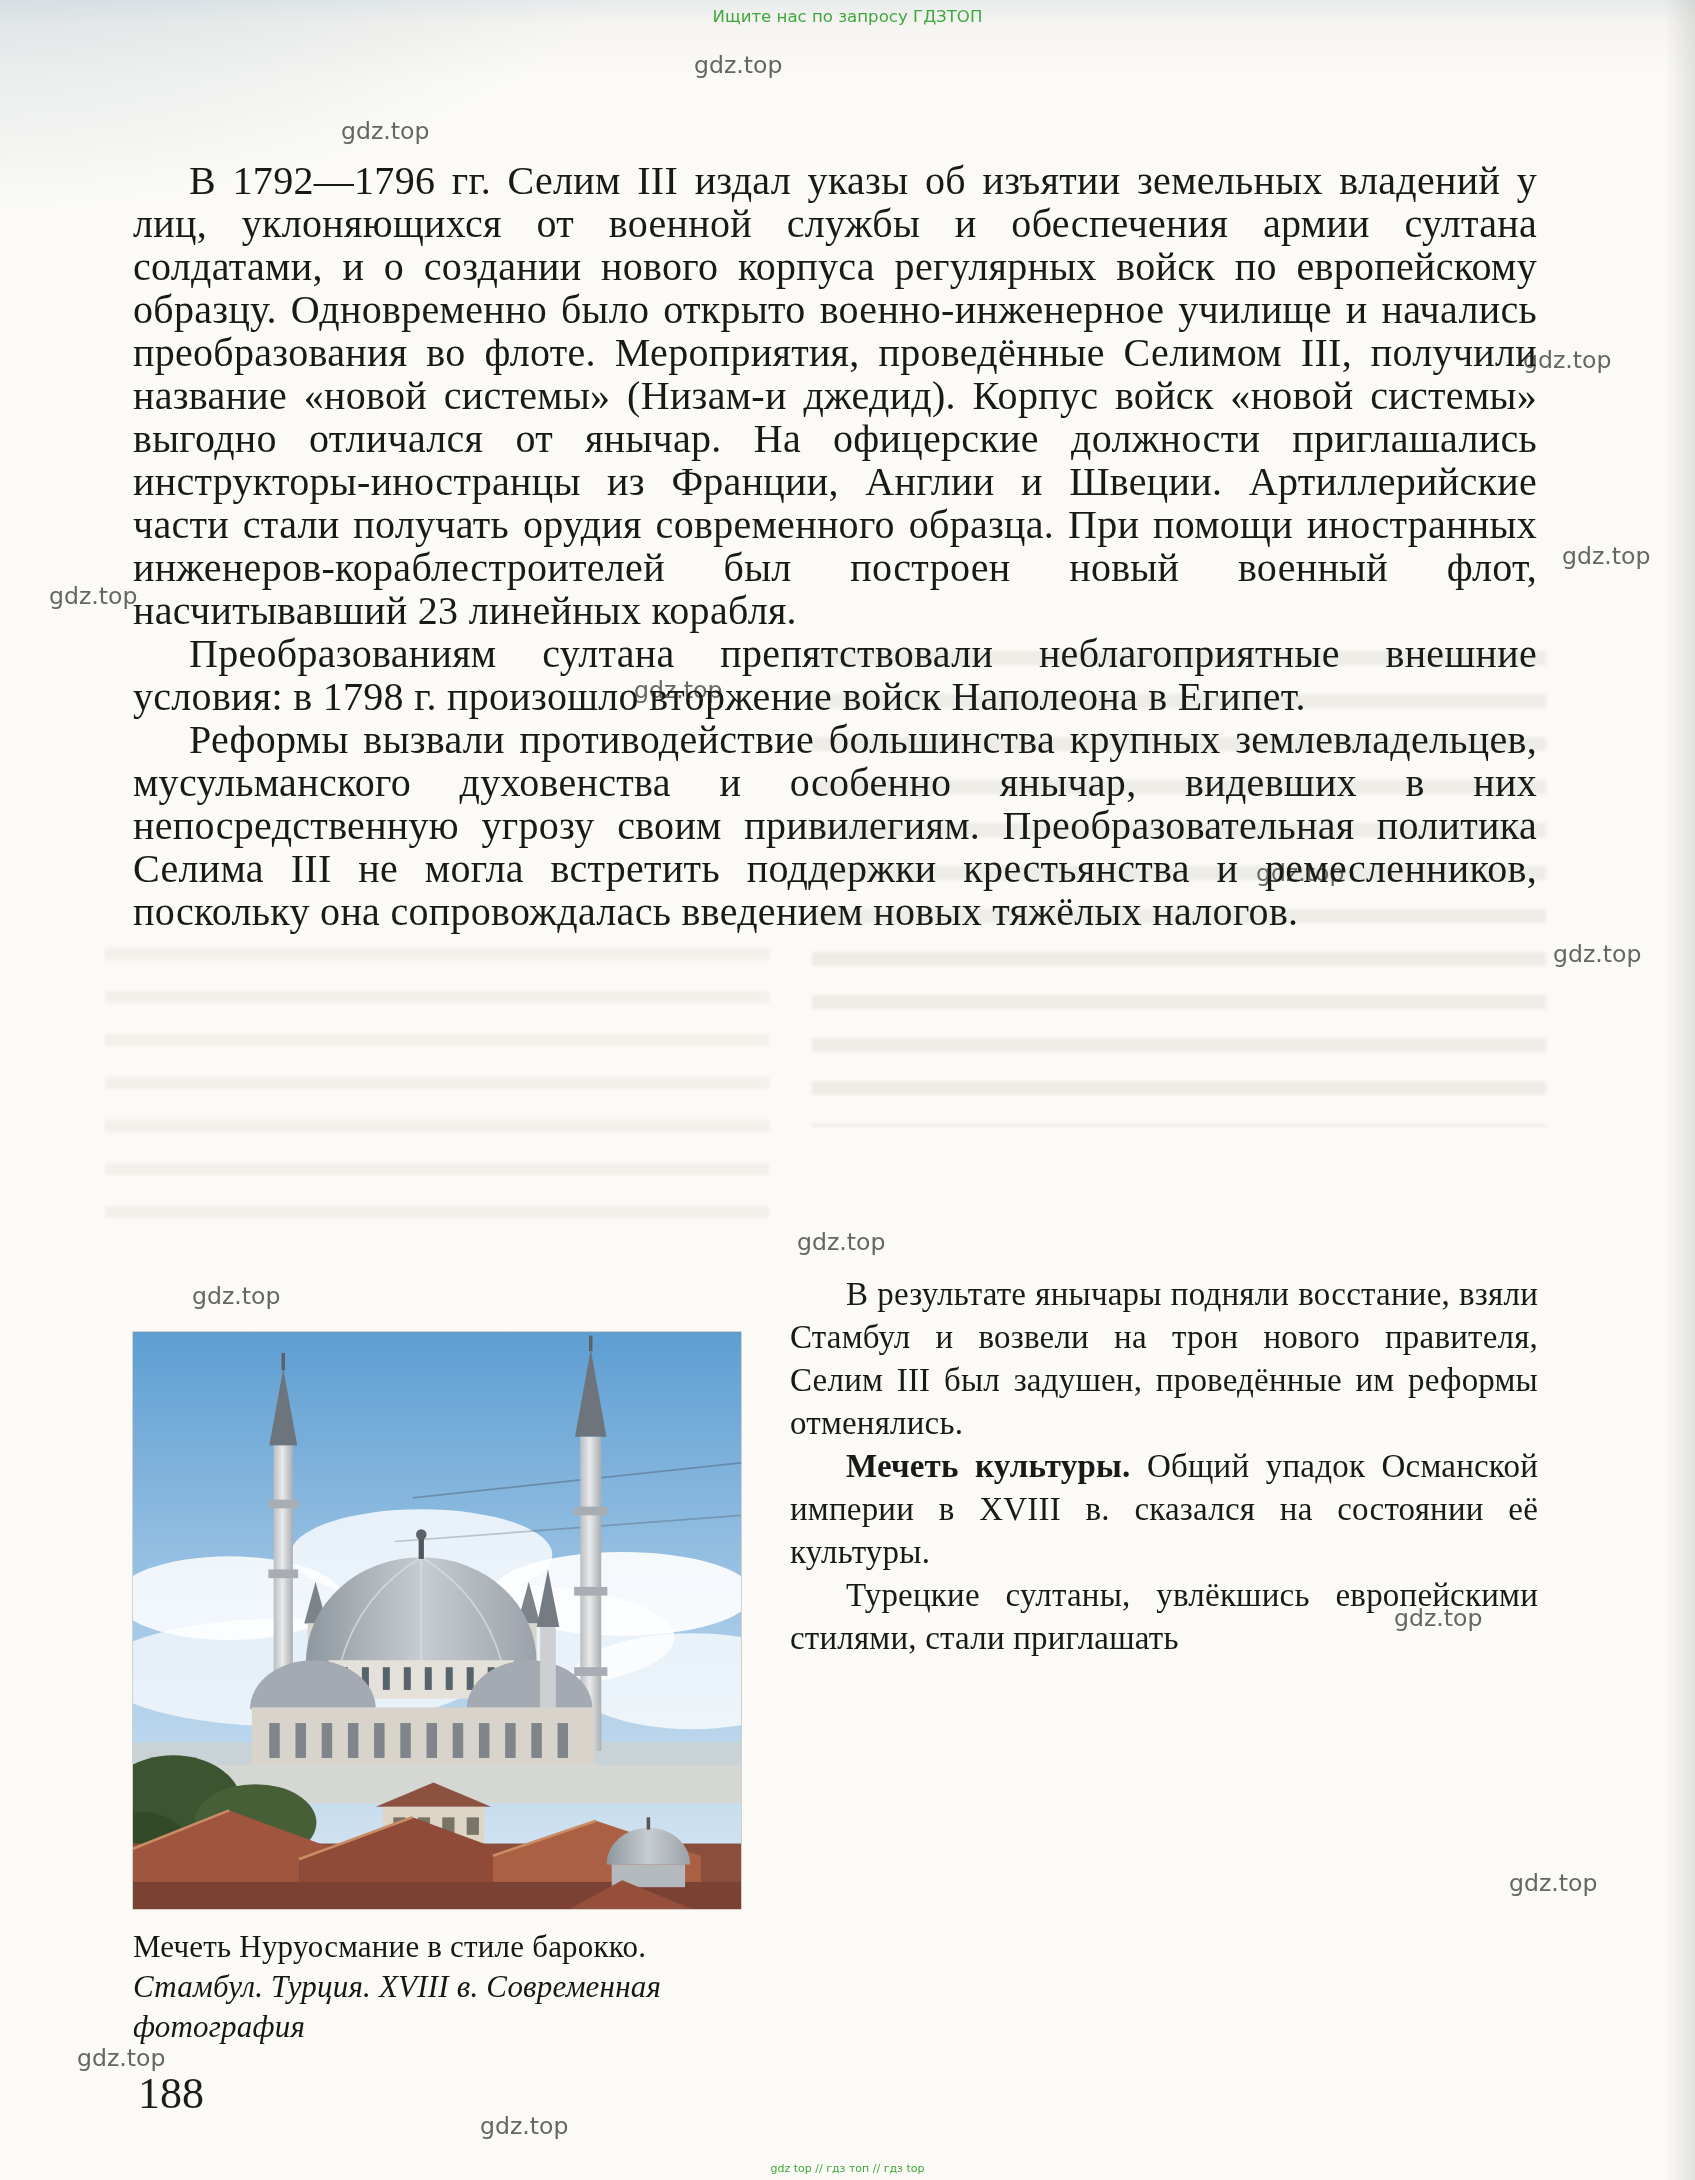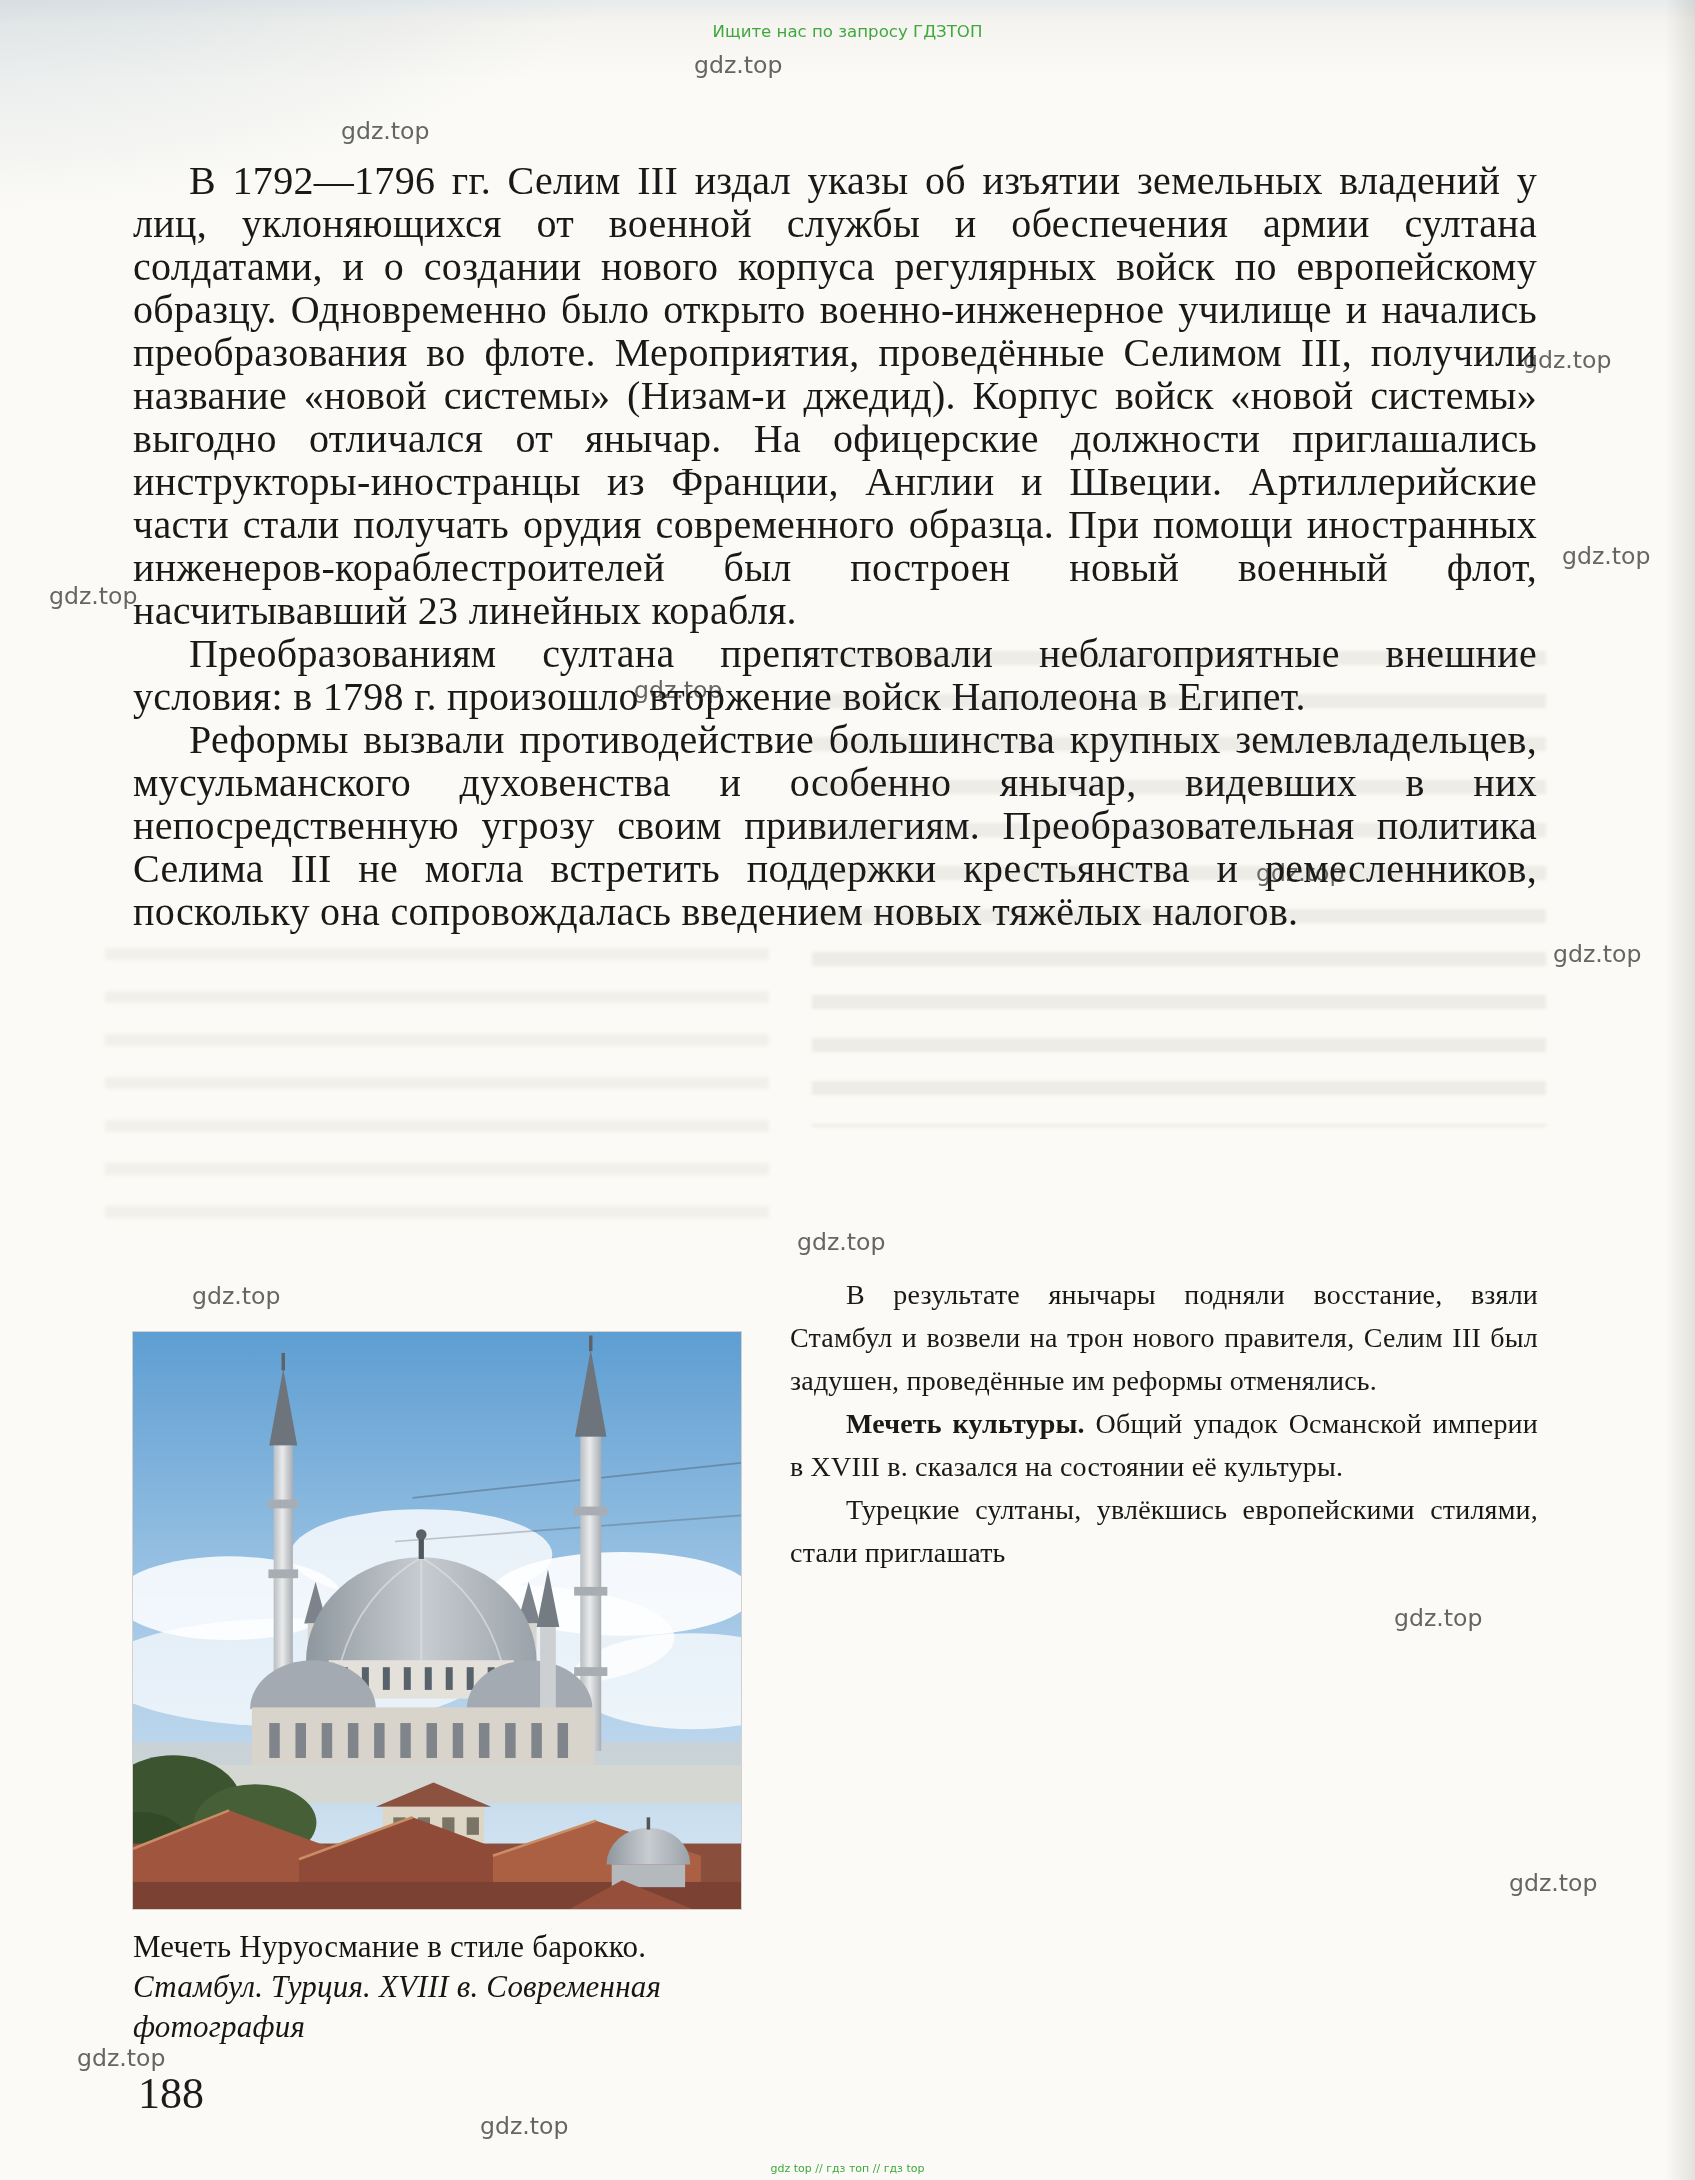--- a/index.html
+++ b/index.html
@@ -17,39 +17,39 @@
   }
   .page::after{
     content:"";position:absolute;top:0;right:0;width:30px;height:100%;
     background:linear-gradient(90deg,rgba(140,140,132,0) 0,rgba(140,140,132,0.22) 100%);
     pointer-events:none;
   }
   .promo{
     position:absolute;font-family:"DejaVu Sans","Liberation Sans",sans-serif;
     color:#3fa83c;text-decoration:none;white-space:nowrap;
   }
-  .promo-top{top:7px;left:50%;transform:translateX(-50%);font-size:16.6px;margin-top:15px;}
+  .promo-top{top:7px;left:50%;transform:translateX(-50%);font-size:16.6px;}
   .promo-bottom{bottom:5.2px;left:50%;transform:translateX(-50%);font-size:11px;}
   .wm{
     position:absolute;font-family:"DejaVu Sans","Liberation Sans",sans-serif;
     font-size:23.6px;color:#474747;opacity:0.83;white-space:nowrap;
   }
   .bleed{position:absolute;filter:blur(1.7px);pointer-events:none;}
   .b1{left:812px;top:651px;width:734px;height:476px;
       background:repeating-linear-gradient(180deg,rgba(112,112,86,0.10) 0 14px,rgba(0,0,0,0) 14px 43px);}
   .b2{left:105px;top:948px;width:664px;height:288px;
       background:repeating-linear-gradient(180deg,rgba(112,112,86,0.07) 0 12.2px,rgba(0,0,0,0) 12.2px 43px);}
   .main-text{
     position:absolute;left:133px;top:159px;width:1404px;
     font-size:40px;line-height:43px;text-align:justify;letter-spacing:0.3px;
   }
   .para{margin:0;text-indent:56px;}
   .right-col{
     position:absolute;left:790px;top:1273px;width:748px;
-    font-size:28px;line-height:43px;text-align:justify;letter-spacing:0.2px;
+    font-size:33px;line-height:43px;text-align:justify;letter-spacing:0.2px;
   }
   .right-col .lead{font-weight:bold;}
   .figure{position:absolute;left:133px;top:1332px;width:644px;margin:0;}
   .photo{display:block;width:608px;height:577px;box-shadow:0 0 0 0.9px rgba(0,0,0,0.18);}
   .caption{
     margin-top:17.5px;font-size:31px;line-height:40px;color:#161616;
     text-align:left;letter-spacing:0.2px;
   }
   .page-number{position:absolute;left:138px;top:2068px;font-size:44px;color:#1c1c1c;}
 </style>

